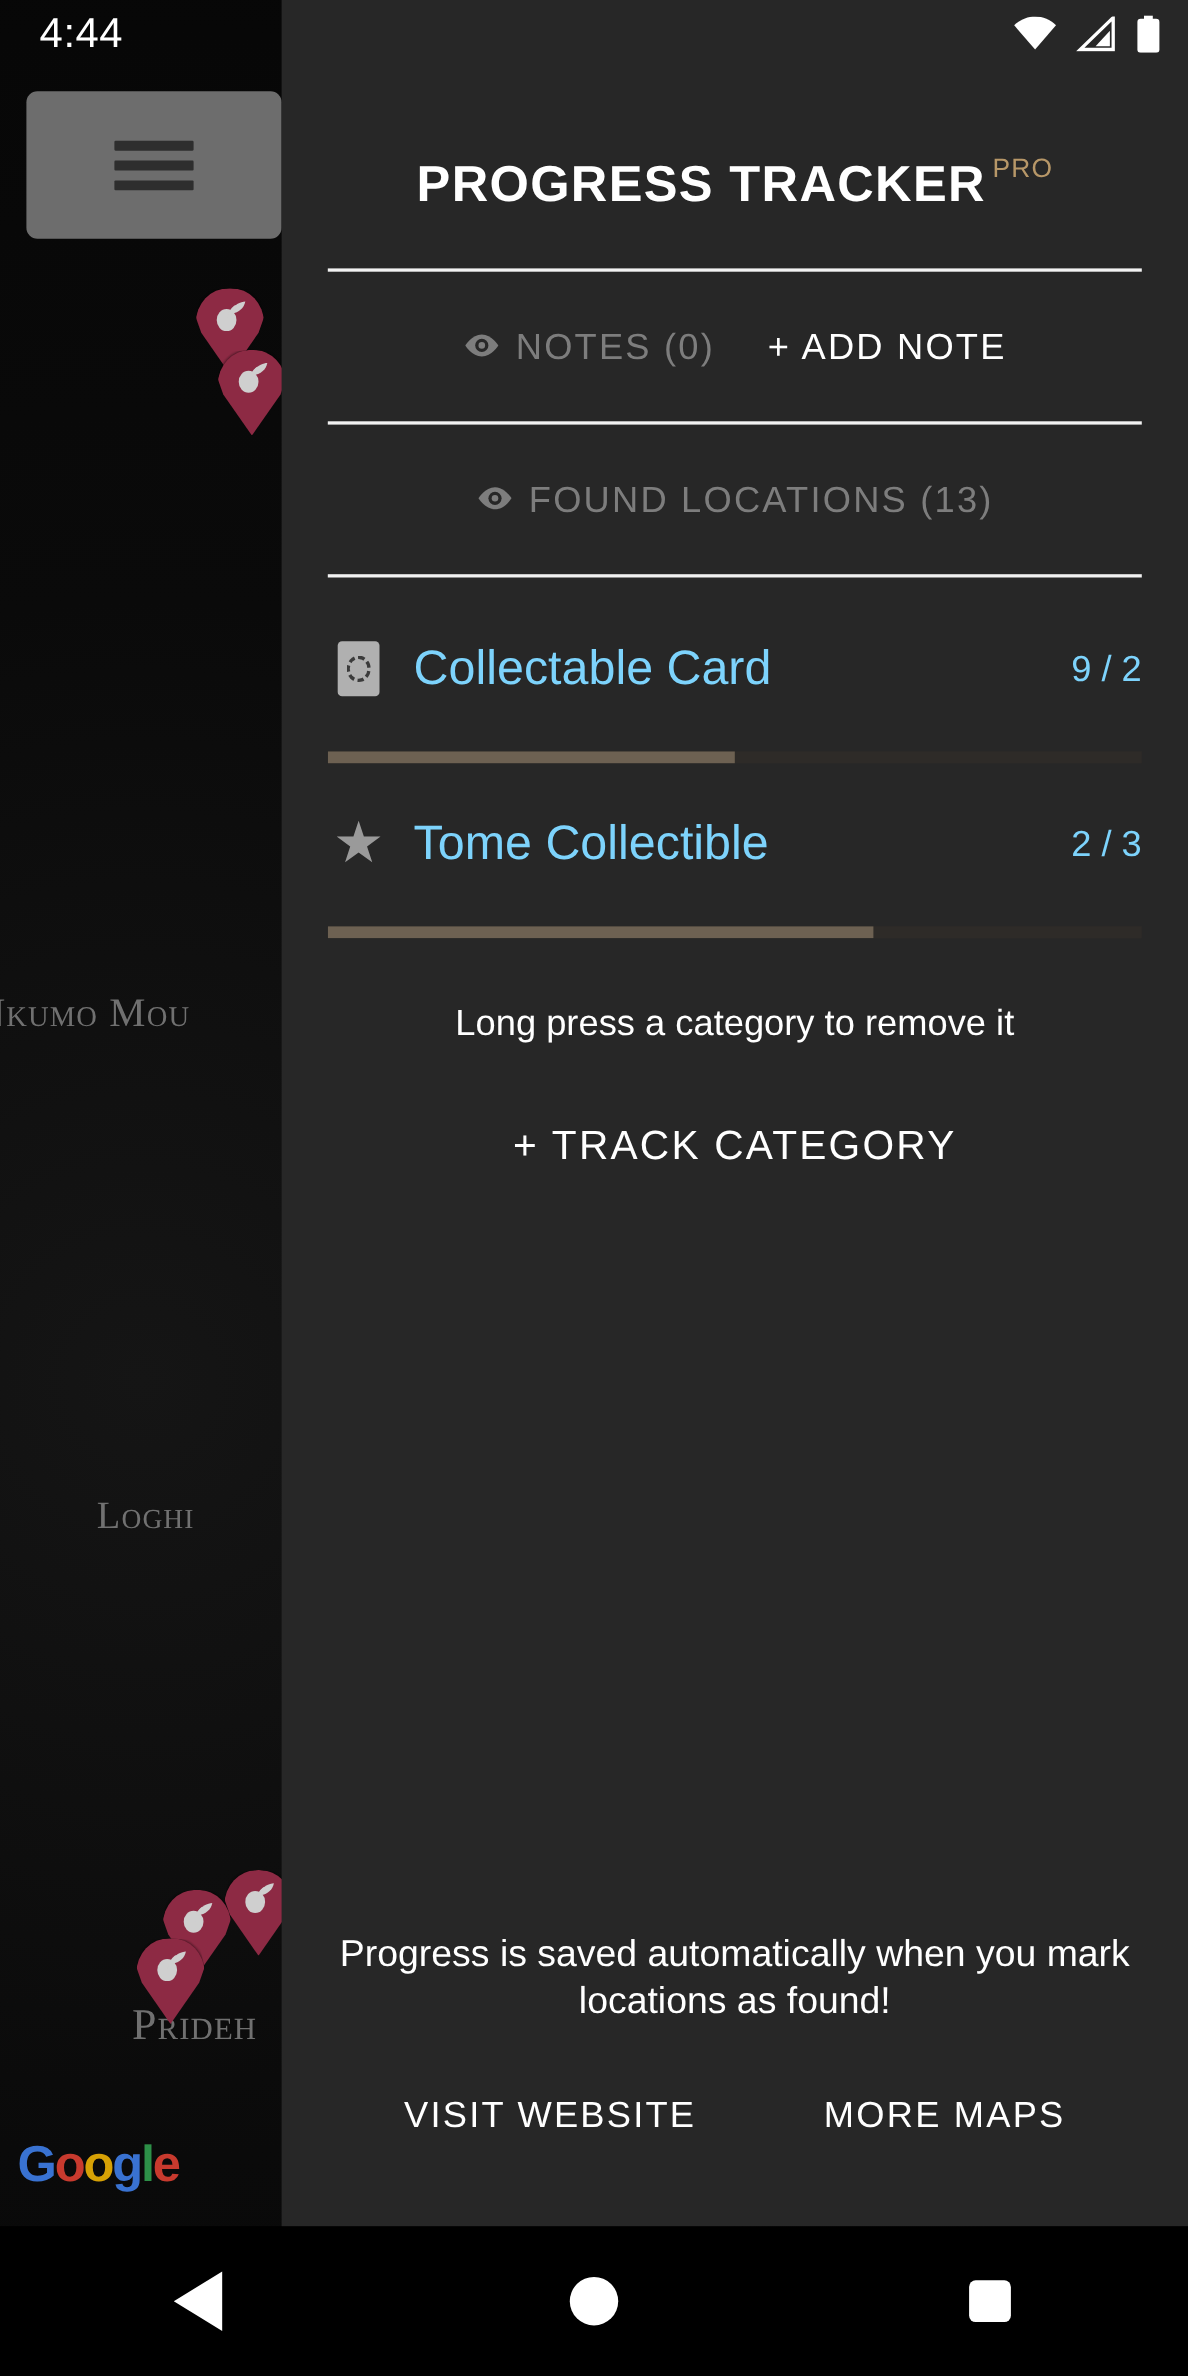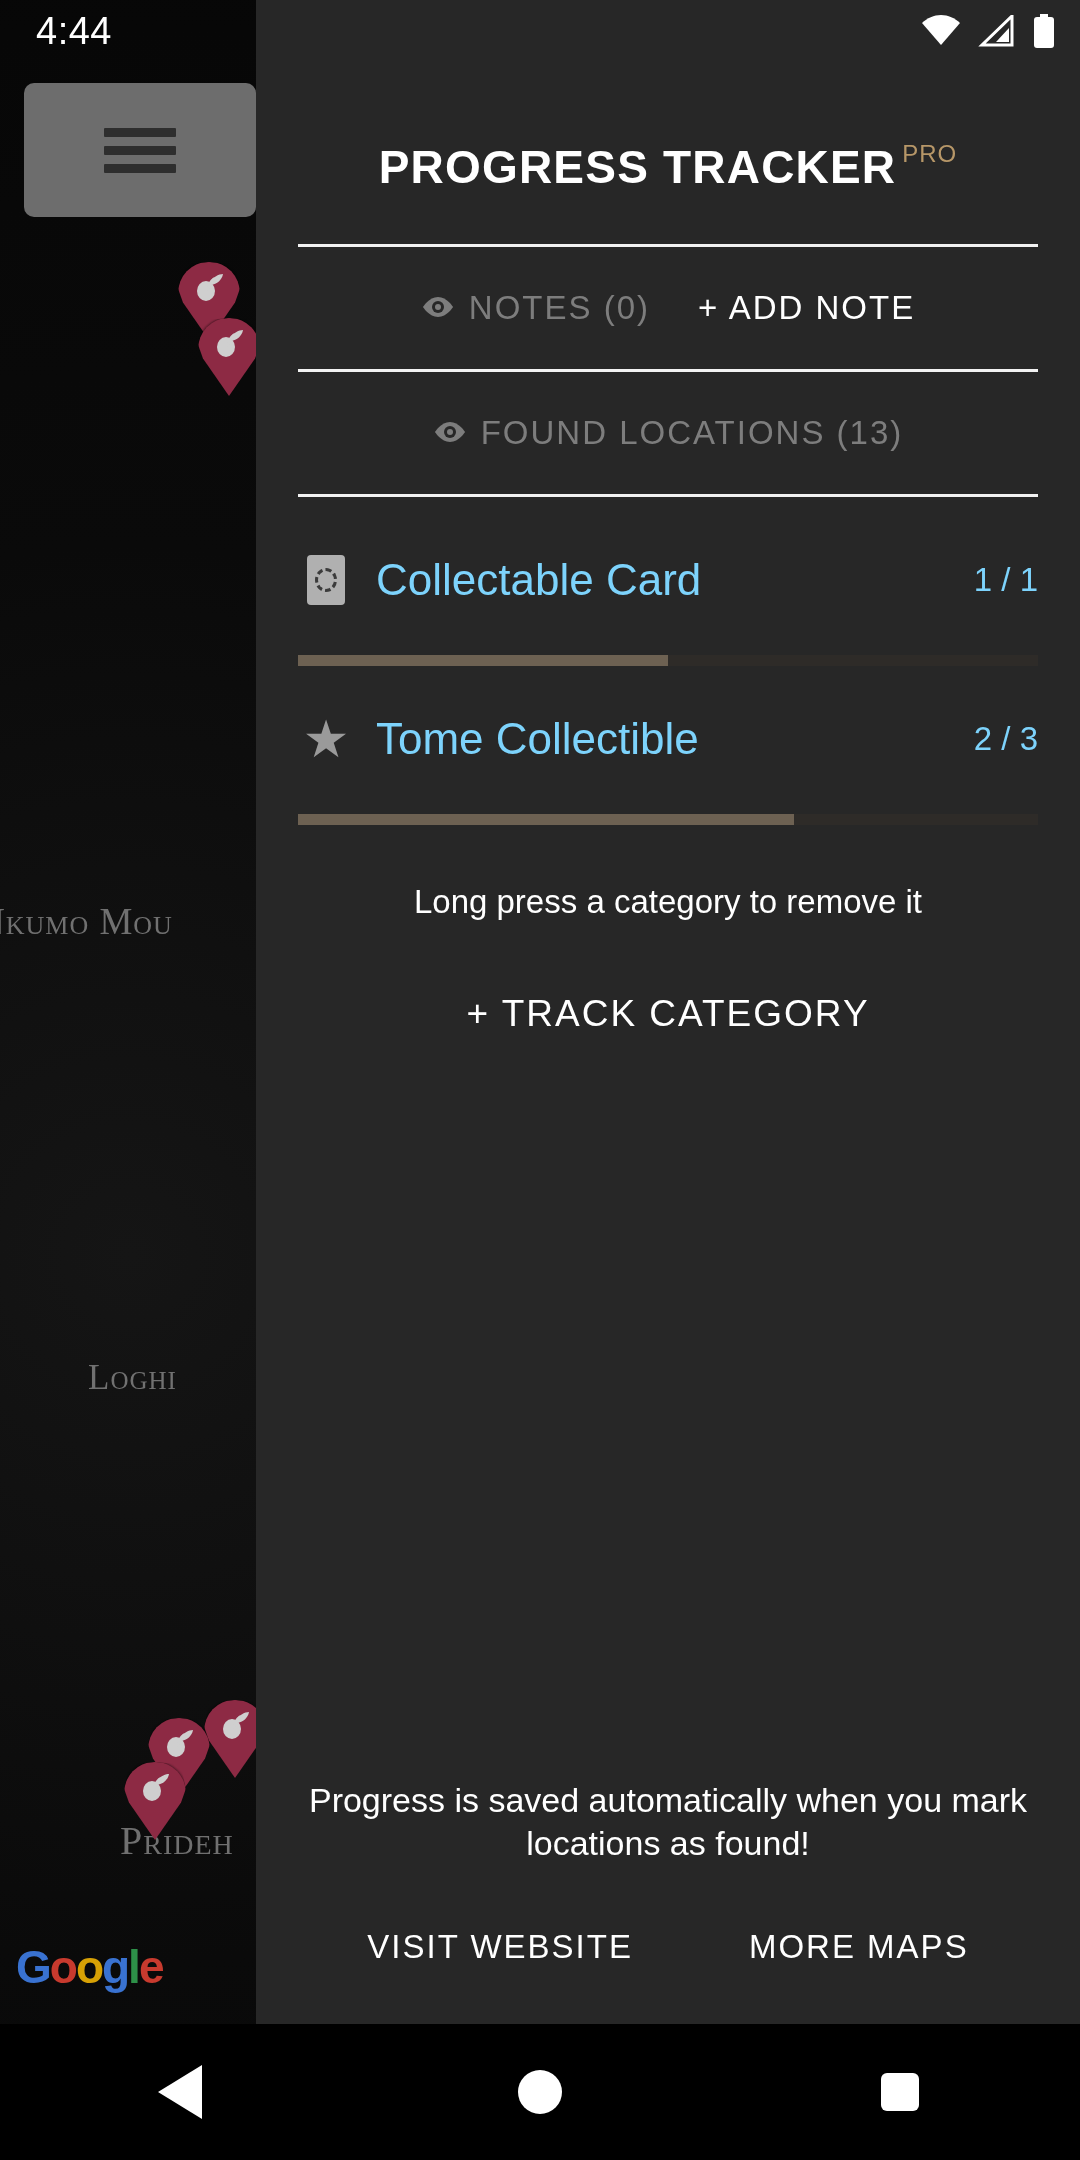--- a/index.html
+++ b/index.html
@@ -99,21 +99,21 @@
   }
   .panel-pro {
     font-size:24px; color:#b79768; font-weight:400;
     letter-spacing:1px; margin-top:0;
   }
 
   .divider { height:3px; background:#f2f2f2; margin:0; }
   .divider-top { margin-top:50px; }
 
   .row-btns {
-    height:122px;
+    height:136px;
     display:flex; align-items:center; justify-content:center;
     gap:48px;
   }
   .ghost-btn {
     display:flex; align-items:center; gap:14px;
     color:#7d7d7d; font-size:33px; letter-spacing:2px;
   }
   .ghost-btn .eye { display:block; }
   .solid-btn {
     color:#fff; font-size:33px; letter-spacing:2px; font-weight:400;
@@ -160,21 +160,21 @@
   .hint {
     text-align:center; color:#fff; font-size:33px;
     margin-top:58px;
   }
   .track-cat {
     text-align:center; color:#fff; font-size:37px;
     letter-spacing:2px; margin-top:72px;
   }
 
   
-  .footer { margin-top:auto; padding-bottom:58px; }
+  .footer { margin-top:auto; padding-bottom:82px; }
   .save-note {
     text-align:center; color:#fff; font-size:34px; line-height:1.28;
     padding:0 8px;
   }
   .footer-links {
     margin-top:62px;
     display:flex; justify-content:center; gap:116px;
   }
   .footer-links span {
     color:#fff; font-size:33px; letter-spacing:2px;
@@ -308,21 +308,21 @@
     <div class="cat-list">
 
       <div class="cat dim">
         <div class="cat-head">
           <span class="cat-icon">
             <span class="card-icon">
                 <span class="ring"></span>
               </span>
           </span>
           <span class="cat-name">Collectable Card</span>
-          <span class="cat-count">1 / 1</span>
+          <span class="cat-count">9 / 2</span>
         </div>
         <div class="bar-track">
           <div class="bar-fill fill-dim" style="width: 50%;"></div>
         </div>
       </div>
 
 
       <div class="cat dim">
         <div class="cat-head">
           <span class="cat-icon">

